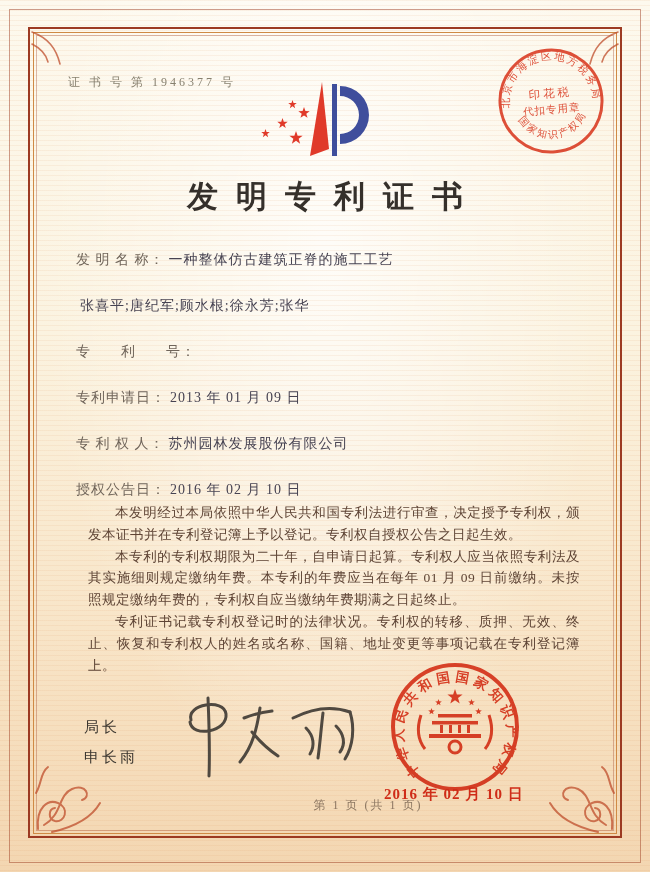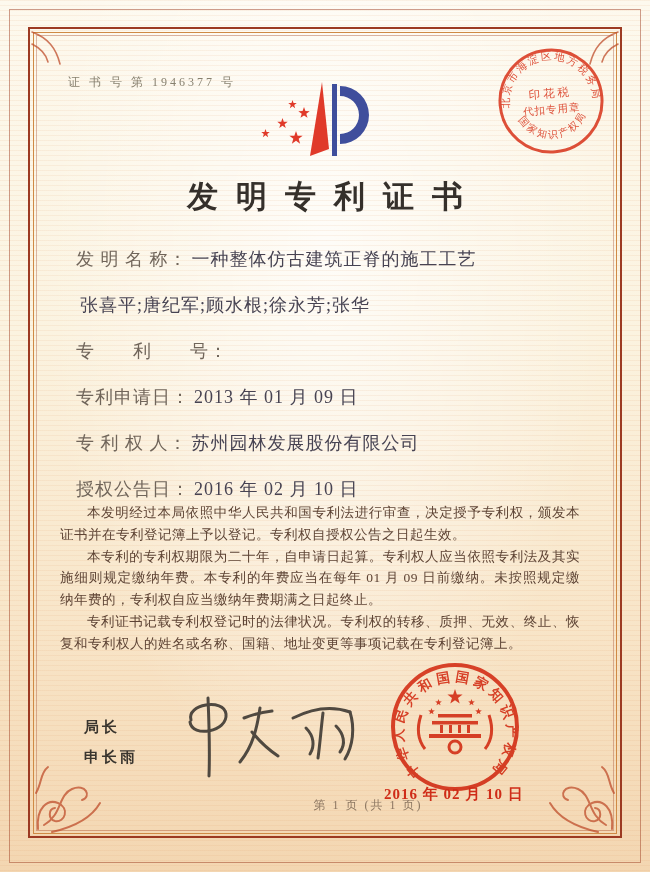--- a/index.html
+++ b/index.html
@@ -17,29 +17,29 @@
   .frame.inner{inset:32px 33px 38px 33px;border:1px solid #cf8a45;}
   .frame.inner2{inset:35px 36px 41px 36px;border:1px solid rgba(158,62,34,0.35);}
   .corner{position:absolute;opacity:.75;}
   .cert-no{position:absolute;left:68px;top:74px;font-size:12px;letter-spacing:3px;color:#87806f;text-align:center;}
   .logo{position:absolute;left:258px;top:80px;}
   .title{
     position:absolute;left:0;top:176px;width:100%;text-align:center;
     font-size:31px;font-weight:bold;color:#35302b;letter-spacing:18px;text-indent:18px;
   }
   .fields{position:absolute;left:76px;top:249px;right:70px;display:flex;flex-direction:column;gap:25px;}
-  .field-row{display:flex;align-items:baseline;font-size:18px;line-height:21px;}
+  .field-row{display:flex;align-items:baseline;font-size:14px;line-height:21px;}
   .field-label{color:#70655a;letter-spacing:1px;white-space:pre;}
   .field-value{color:#474352;letter-spacing:1px;margin-left:4px;}
-  .body-text{position:absolute;left:60px;right:70px;top:502px;}
+  .body-text{position:absolute;left:88px;right:70px;top:502px;}
   .body-text p{
     margin:0;text-indent:2em;text-align:justify;
     font-size:13.5px;line-height:21.8px;color:#5e4435;letter-spacing:0.5px;
   }
-  .director{position:absolute;left:84px;top:712px;color:#3b362f;font-weight:700;font-size:15px;letter-spacing:3px;line-height:30px;}
+  .director{position:absolute;left:84px;top:712px;color:#3b362f;font-weight:400;font-size:15px;letter-spacing:3px;line-height:30px;}
   .signature{position:absolute;left:168px;top:688px;}
   .issue-seal{position:absolute;left:385px;top:657px;opacity:.93;mix-blend-mode:multiply;}
   .seal-date{
     position:absolute;left:384px;top:785px;width:140px;
     font-size:15px;font-weight:700;color:#cf2c18;letter-spacing:1px;white-space:nowrap;
   }
   .tax-stamp{position:absolute;left:495px;top:45px;opacity:.88;transform:rotate(-5deg);mix-blend-mode:multiply;}
   .footer-page{position:absolute;left:0;top:797px;width:100%;text-align:center;font-size:12px;color:#8a7560;letter-spacing:2px;padding-left:43px;}
   .seal-text{font-family:"Liberation Serif",serif;}
 </style>

